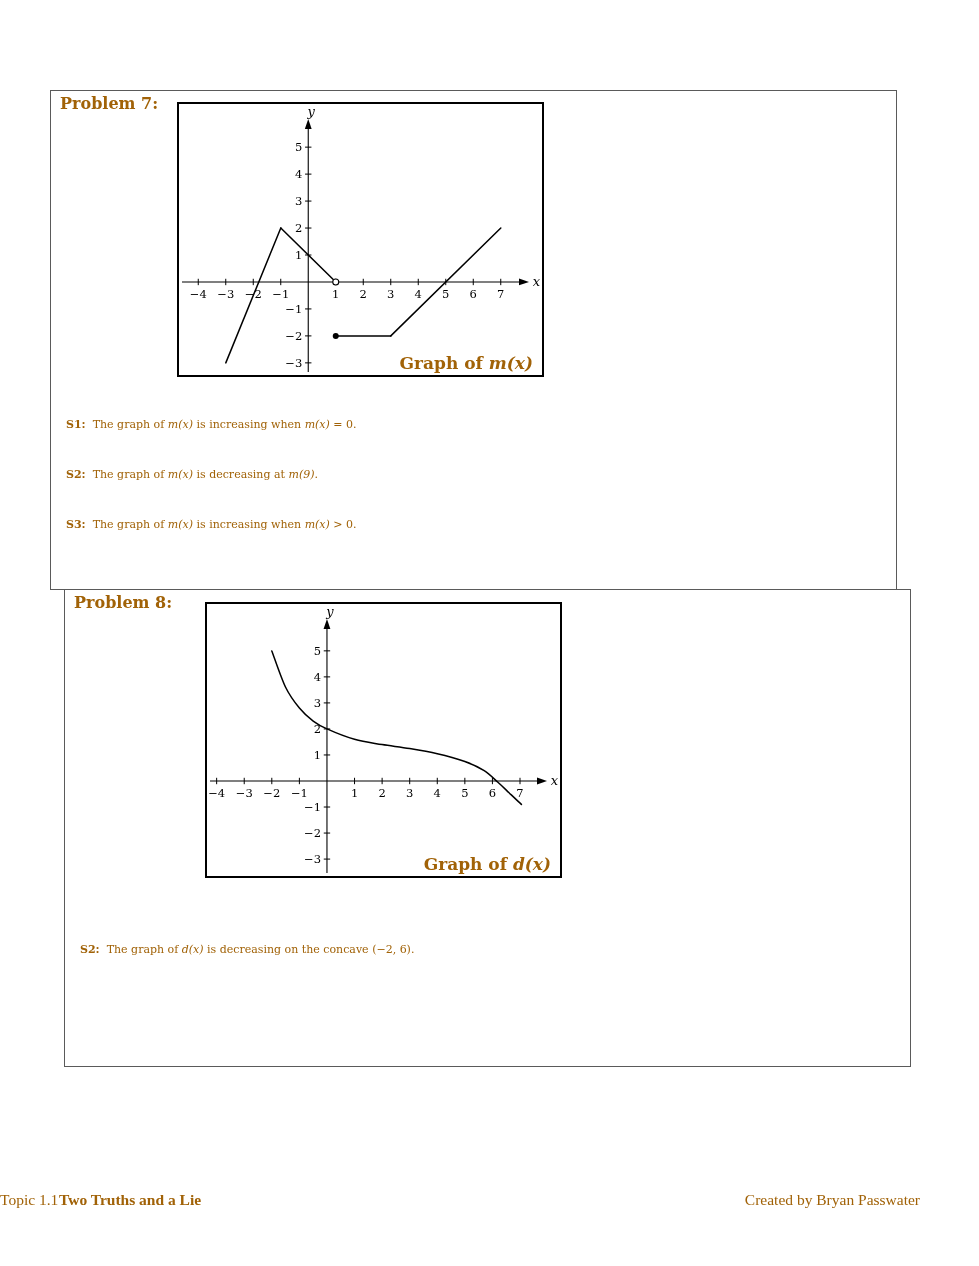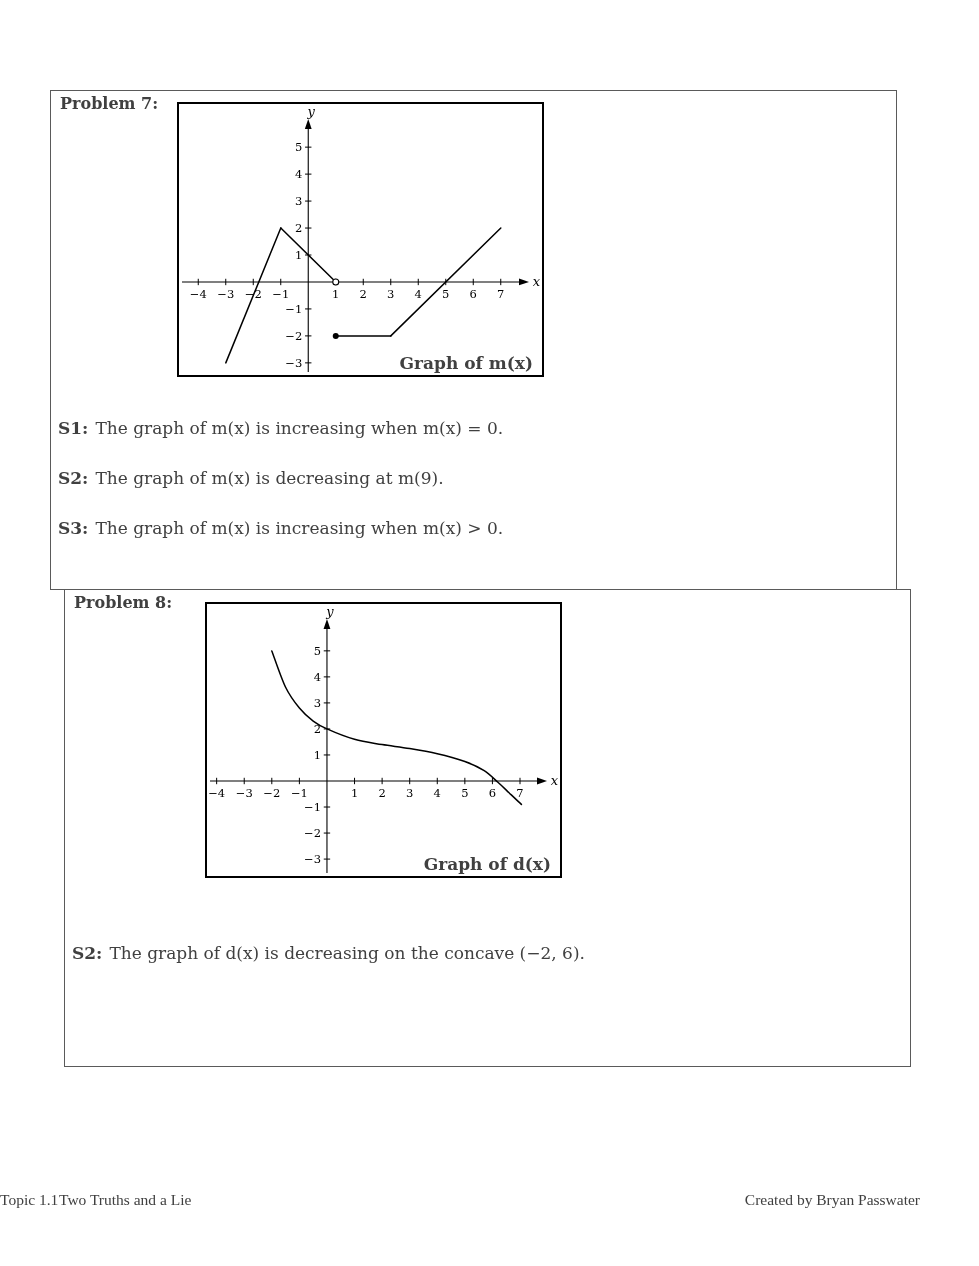--- a/index.html
+++ b/index.html
@@ -1,21 +1,21 @@
 <!DOCTYPE html>
 <html><head>
 <meta charset="utf-8">
 <style>
   html, body { margin: 0; padding: 0; background: #ffffff; }
   .page {
     position: relative;
     width: 979px;
     height: 1266px;
     background: #ffffff;
-    color: #404040;
+    color: #a16207;
     font-family: "DejaVu Serif", serif;
     overflow: hidden;
   }
   .problem-box {
     position: absolute;
     border: 1px solid #5a5a5a;
     background: #ffffff;
   }
   #p7-box { left: 50px; top: 90px;  width: 845px; height: 498px; }
   #p8-box { left: 50px; top: 589px; width: 845px; height: 476px; margin-left: 14px; }
@@ -40,38 +40,38 @@
 
   .graph-title {
     position: absolute;
     right: 9px; bottom: 2px;
     font-size: 17px;
     font-weight: bold;
     white-space: nowrap;
   }
   .statement {
     position: absolute;
-    left: 7px;
-    font-size: 17px;
+    left: 15px;
+    font-size: 11px;
     white-space: nowrap;
   }
   .stag { font-weight: bold; margin-right: 7px; }
-  .seg-i { }
+  .seg-i { font-style: italic; }
 
   .ticklab { font: 11.5px "DejaVu Serif", serif; fill: #000; }
   .axlab  { font: italic 13px "DejaVu Serif", serif; fill: #000; }
 
   .footer {
     position: absolute;
     left: 0; right: 0; top: 1191px;
     height: 22px;
     font-family: "Liberation Serif", serif;
     font-size: 15.5px;
   }
-  .footer-left  { position: absolute; left: 59px; font-weight: normal; white-space: nowrap; text-align: center; }
+  .footer-left  { position: absolute; left: 59px; font-weight: bold; white-space: nowrap; text-align: center; }
   .footer-center{ position: absolute; left: 0; right: 0; text-align: left; white-space: nowrap; }
   .footer-right { position: absolute; right: 59px; white-space: nowrap; }
 </style>
 </head>
 <body>
 
 <div class="page">
 
   <section class="problem-box" id="p7-box">
     <div class="problem-label">Problem 7:</div>

